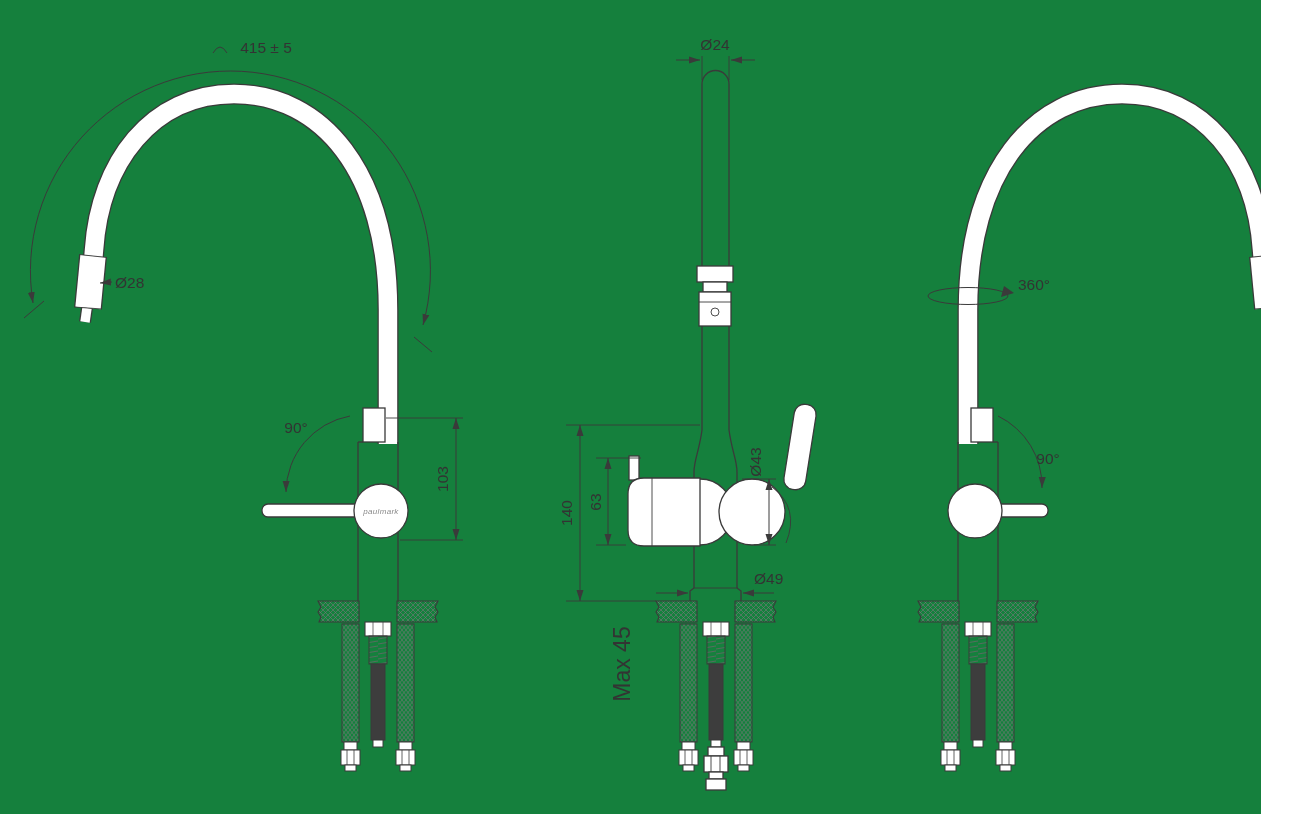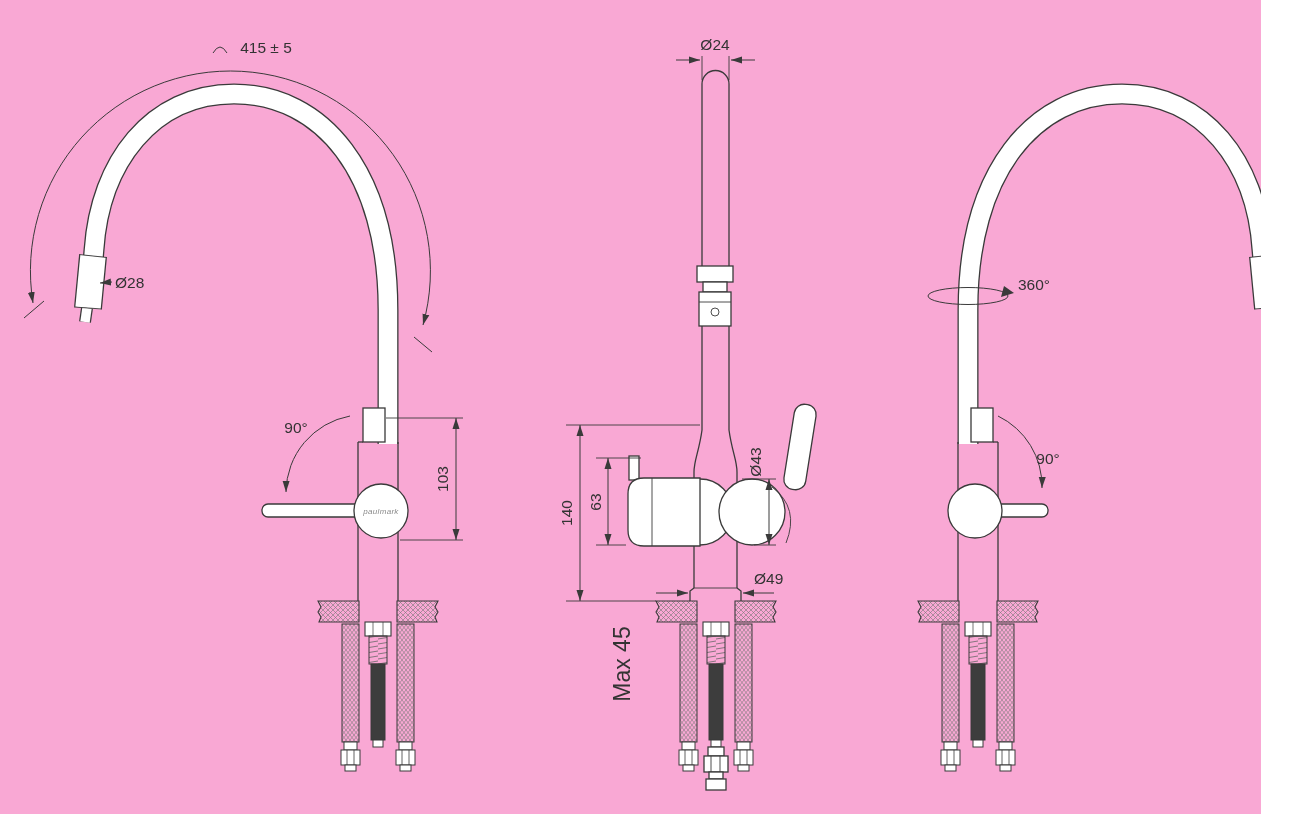--- a/index.html
+++ b/index.html
@@ -1,16 +1,16 @@
 <!DOCTYPE html>
 <html><head>
 <meta charset="utf-8">
 <style>
   html,body{margin:0;padding:0;background:#fff}
-  .stage{position:relative;width:1261px;height:814px;background:#f9a8d4;overflow:hidden}
+  .stage{position:relative;width:1261px;height:814px;background:#15803d;overflow:hidden}
   svg{display:block}
   text{font-family:"Liberation Sans",sans-serif;fill:#333}
   .dimtxt{font-size:15.5px}
   .big{font-size:23px}
   .logo{font-size:8px;font-style:italic;fill:#8a8a8a;letter-spacing:.3px}
   .ln{fill:none;stroke:#3a3a3a;stroke-width:1.3}
   .lnthin{fill:none;stroke:#3a3a3a;stroke-width:0.9}
   .dim{fill:none;stroke:#3a3a3a;stroke-width:1}
   .wfill{fill:#fff;stroke:#3a3a3a;stroke-width:1.3}
   .tO{fill:none;stroke:#3a3a3a;stroke-width:21;stroke-linejoin:round}

